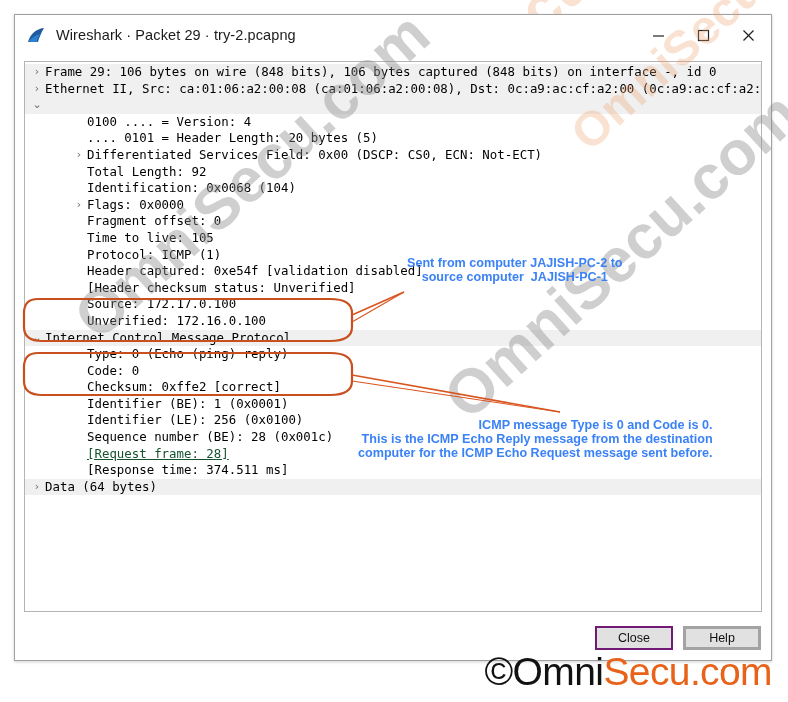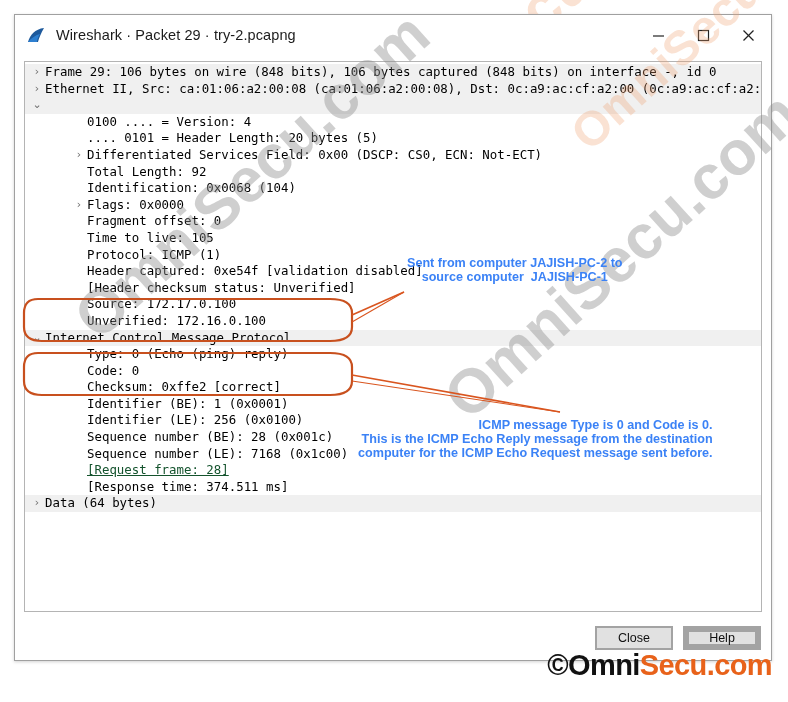--- a/index.html
+++ b/index.html
@@ -120,29 +120,29 @@
     right: 10px; bottom: 10px;
     display: flex;
     gap: 10px;
   }
   .btn {
     width: 78px; height: 24px;
     font-size: 12.5px;
     font-family: "Liberation Sans", sans-serif;
     color: #101010;
     background: #e1e1e1;
-    border: 6px solid #a3a3a3;
+    border: 3px solid #a3a3a3;
     display: flex;
     align-items: center;
     justify-content: center;
     box-sizing: border-box;
     cursor: default;
   }
   .btn.focused {
-    border: 2px solid #a3a3a3;
+    border: 2px solid #701a75;
   }
 
   
   .anno {
     position: absolute;
     color: #3b82f6;
     font-family: "Liberation Sans", sans-serif;
     font-weight: bold;
     font-size: 12.6px;
     line-height: 14px;
@@ -176,24 +176,24 @@
   .wm-peach {
     color: rgba(240,160,110,0.30);
     font-size: 62px;
     transform: rotate(-42deg);
     transform-origin: left top;
   }
 
   
   .footer-logo {
     position: absolute;
-    right: 16px; bottom: 20px;
-    font-family: "Liberation Sans", sans-serif;
-    font-weight: bold;
-    font-size: 29px;
+    right: 16px; bottom: 8px;
+    font-family: "Liberation Sans", sans-serif;
+    font-weight: normal;
+    font-size: 39px;
     letter-spacing: -0.6px;
     white-space: nowrap;
   }
   .footer-logo .blk { color: #111111; }
   .footer-logo .org { color: #e8621a; }
 </style>
 </head>
 <body>
 
 <div id="root">
@@ -318,24 +318,20 @@
           <div class="row lvl1">
             <span class="arrow"></span>
             <span class="row-text">Identifier (LE): 256 (0x0100)</span>
           </div>
           <div class="row lvl1">
             <span class="arrow"></span>
             <span class="row-text">Sequence number (BE): 28 (0x001c)</span>
           </div>
           <div class="row lvl1">
             <span class="arrow"></span>
-            <span class="row-text">Sequence number (LE): 7168 (0x1c00)</span>
-          </div>
-          <div class="row lvl1">
-            <span class="arrow"></span>
             <span class="row-text link-text">[Request frame: 28]</span>
           </div>
           <div class="row lvl1">
             <span class="arrow"></span>
             <span class="row-text">[Response time: 374.511 ms]</span>
           </div>
           <div class="row lvl0 top">
             <span class="arrow">›</span>
             <span class="row-text">Data (64 bytes)</span>
           </div>

